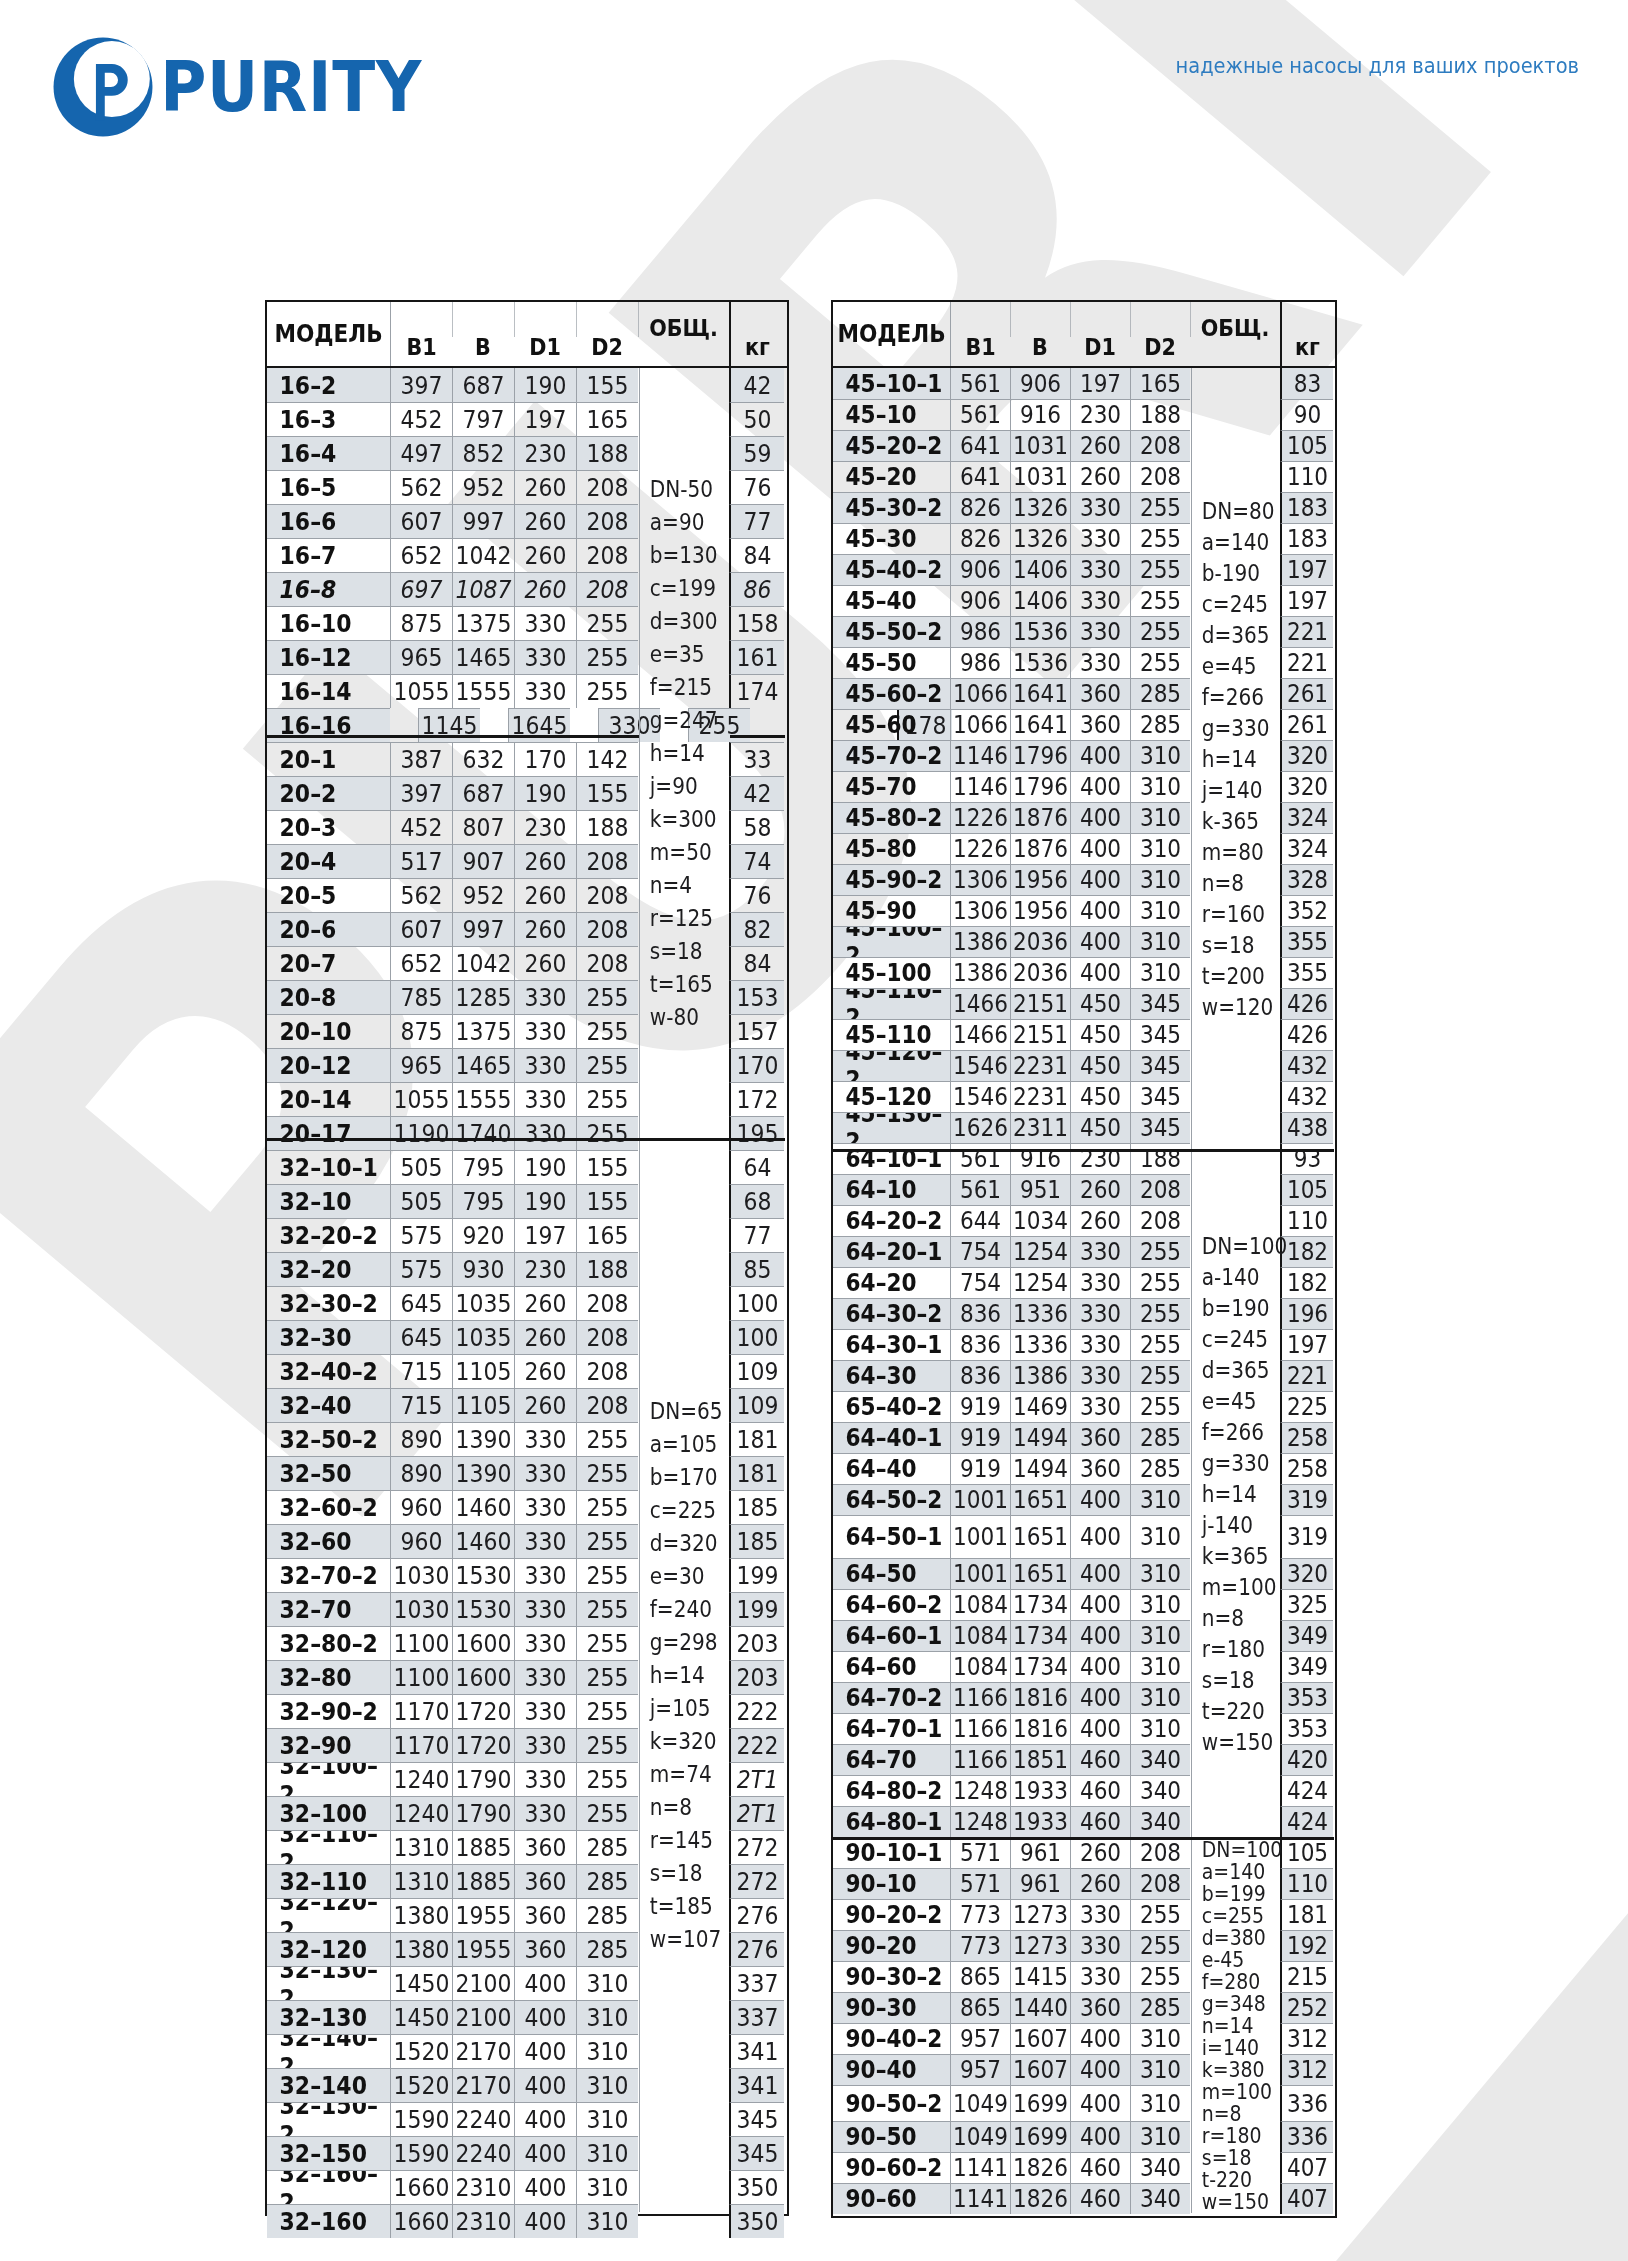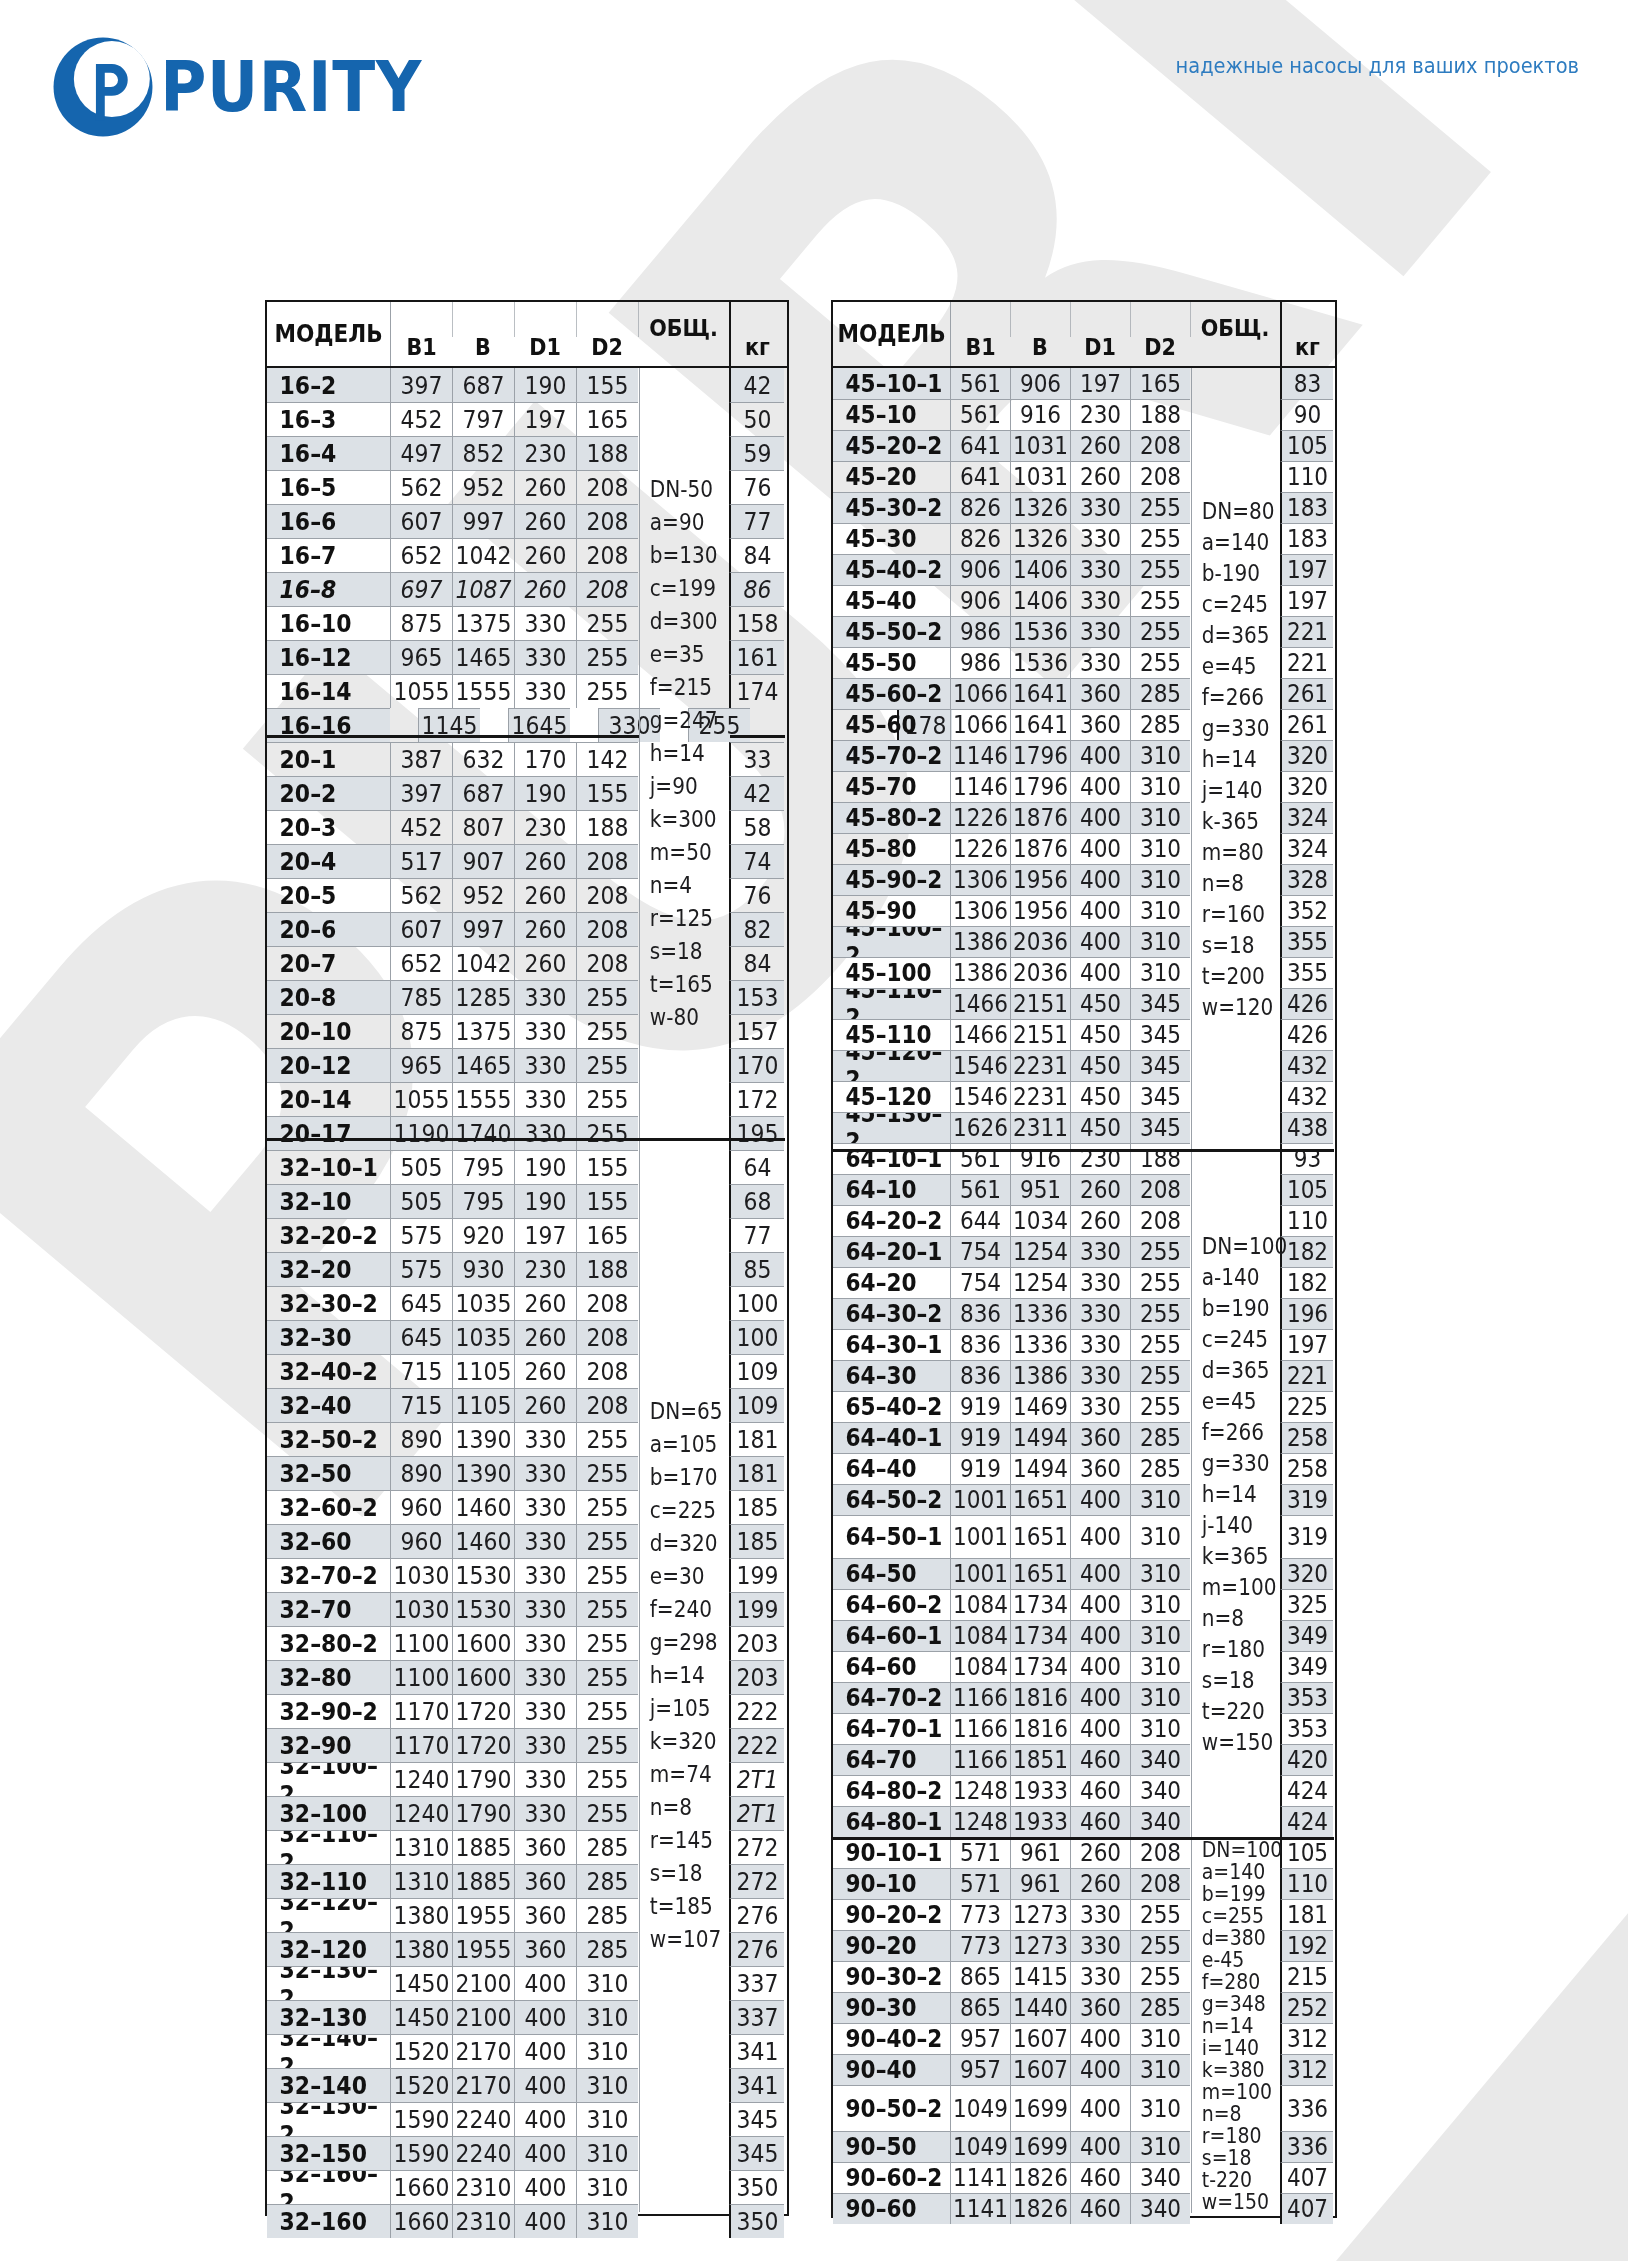--- a/index.html
+++ b/index.html
@@ -1133,21 +1133,21 @@
       </div>
       <div class="row" style="grid-template-columns: 117px 60px 60px 60px 60px 90px 53px; height: 31px; font-size: 24px;">
         <div class="cell mcell g bt">90–40</div>
         <div class="cell num vline g bt">957</div>
         <div class="cell num vline g bt">1607</div>
         <div class="cell num vline g bt">400</div>
         <div class="cell num vline g bt">310</div>
         <div class="cell gap"></div>
         <div class="cell num kg g bt">312</div>
       </div>
-      <div class="row" style="grid-template-columns: 117px 60px 60px 60px 60px 90px 53px; height: 46px; font-size: 24px;">
+      <div class="row" style="grid-template-columns: 117px 60px 60px 60px 60px 90px 53px; height: 36px; font-size: 24px;">
         <div class="cell mcell bt">90–50–2</div>
         <div class="cell num vline bt">1049</div>
         <div class="cell num vline bt">1699</div>
         <div class="cell num vline bt">400</div>
         <div class="cell num vline bt">310</div>
         <div class="cell gap"></div>
         <div class="cell num kg bt">336</div>
       </div>
       <div class="row" style="grid-template-columns: 117px 60px 60px 60px 60px 90px 53px; height: 31px; font-size: 24px;">
         <div class="cell mcell g bt">90–50</div>

